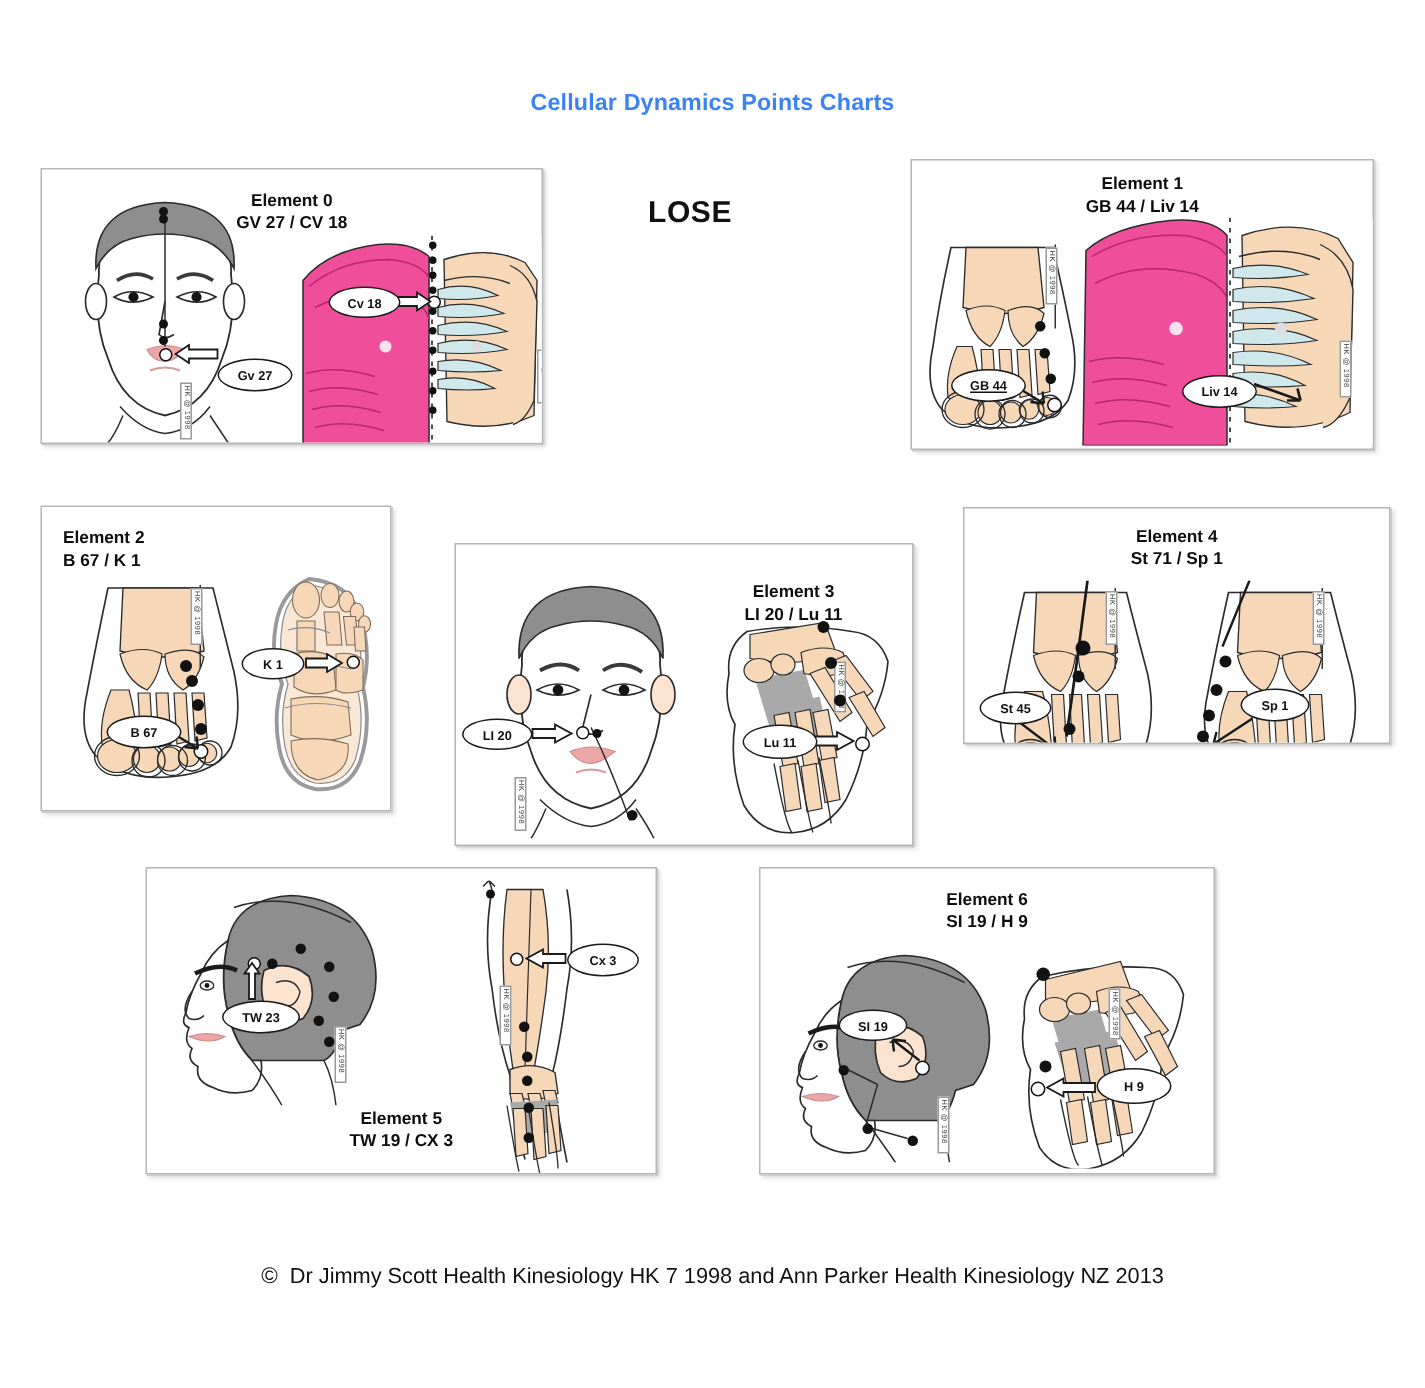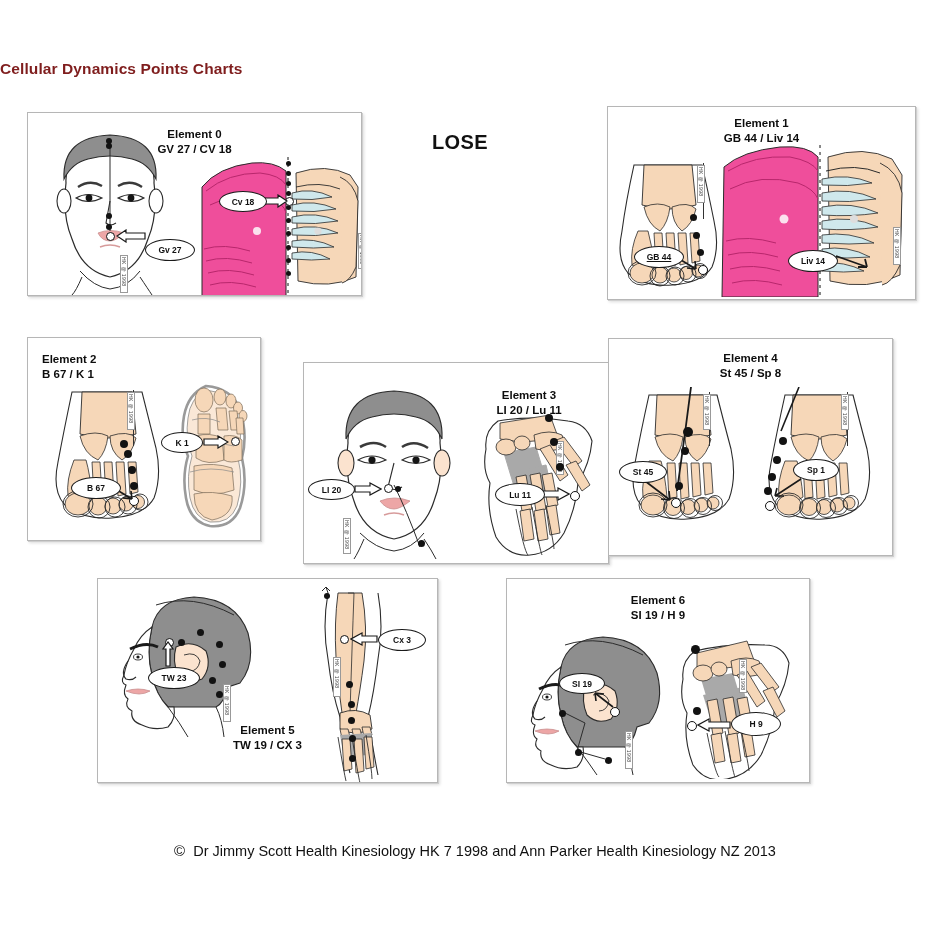--- a/index.html
+++ b/index.html
@@ -7,22 +7,22 @@
     width:950px;height:925px;
     background:#ffffff;
     font-family:"Liberation Sans", sans-serif;
     position:relative;
     overflow:hidden;
   }
   #page{position:absolute;left:0;top:0;width:950px;height:925px;}
 
   .page-title{
     position:absolute;left:0;top:60px;width:950px;
-    text-align:left;
-    font-size:15.5px;font-weight:bold;color:#7f1d1d;
+    text-align:center;
+    font-size:15.5px;font-weight:bold;color:#3b82f6;
     letter-spacing:.1px;
   }
   .lose-label{
     position:absolute;left:432px;top:131px;
     font-size:20px;font-weight:bold;color:#111;
     letter-spacing:.4px;
   }
   .footer{
     position:absolute;left:0;top:842px;width:950px;
     text-align:center;font-size:14.5px;color:#111;
@@ -361,22 +361,22 @@
     <div class="dot" style="left:246px;top:75px;width:8px;height:8px;"></div>
     <div class="dot" style="left:252px;top:100px;width:8px;height:8px;"></div>
     <div class="odot" style="left:266px;top:128px;width:8px;height:8px;"></div>
     <div class="callout" style="left:191px;top:120px;width:48px;height:21px;">Lu 11</div>
     <svg class="arrow" style="left:238px;top:124px;" width="28" height="14" viewBox="0 0 28 14">
       <path d="M1 4 H16 V1 L27 7 L16 13 V10 H1Z" fill="#fff" stroke="#1a1a1a" stroke-width="1.2"></path>
     </svg>
     <div class="vlabel" style="left:252px;top:78px;height:30px;">HK @ 1998</div>
   </div>
 
-  <div class="panel" style="left:608px;top:338px;width:285px;height:218px;">
-    <div class="panel-title t-center" style="top:12px;"><span>Element 4</span><br><span>St 45 / Sp 8</span></div>
+  <div class="panel" style="left:642px;top:338px;width:285px;height:158px;">
+    <div class="panel-title t-center" style="top:12px;"><span>Element 4</span><br><span>St 71 / Sp 1</span></div>
 
     <svg class="art" style="left:16px;top:52px;" width="120" height="138" viewBox="0 0 120 138">
       <path d="M24 4 Q16 40 10 72 Q4 100 16 114 Q34 130 62 128 Q94 126 104 108 Q112 86 106 58 Q98 28 92 4Z" fill="#fff" stroke="#2b2b2b" stroke-width="1.1"></path>
       <path d="M32 4 L82 4 L86 44 Q58 52 30 44Z" fill="#f6d7b8" stroke="#2b2b2b" stroke-width=".9"></path>
       <g fill="#f6d7b8" stroke="#2b2b2b" stroke-width=".8">
         <path d="M30 46 Q46 40 58 46 Q56 62 48 70 Q34 64 30 46Z"></path>
         <path d="M60 46 Q78 40 86 48 Q82 64 72 70 Q60 62 60 46Z"></path>
         <path d="M24 70 Q16 90 18 106 Q30 116 42 106 Q40 84 36 70Z"></path>
         <path d="M42 72 L50 72 L52 106 L44 108Z"></path>
         <path d="M54 72 L62 72 L64 106 L56 108Z"></path>
@@ -445,21 +445,21 @@
     <div class="dot" style="left:159px;top:134px;width:8px;height:8px;"></div>
     <div class="dot" style="left:155px;top:148px;width:8px;height:8px;"></div>
     <div class="odot" style="left:156px;top:162px;width:8px;height:8px;"></div>
     <div class="callout" style="left:184px;top:120px;width:44px;height:20px;">Sp 1</div>
     <svg class="arrow" style="left:160px;top:138px;" width="34" height="24" viewBox="0 0 34 24">
       <path d="M32 2 L6 19 M6 19 L15 19 M6 19 L8 11" fill="none" stroke="#1a1a1a" stroke-width="1.6"></path>
     </svg>
   </div>
 
   <div class="panel" style="left:97px;top:578px;width:341px;height:205px;">
-    <div class="panel-title t-center" style="top:144px;"><span>Element 5</span><br><span>TW 19 / CX 3</span></div>
+    <div class="panel-title t-center" style="top:160px;"><span>Element 5</span><br><span>TW 19 / CX 3</span></div>
 
     <svg class="art" style="left:12px;top:8px;" width="170" height="150" viewBox="0 0 170 150">
       <path d="M42 40 Q48 12 84 10 Q126 12 138 46 Q146 76 130 96 L118 100 Q114 116 106 120 L58 120 Q46 108 42 88 Q36 66 42 40Z" fill="#8e8e8e" stroke="#2b2b2b" stroke-width="1.1"></path>
       <path d="M42 40 Q30 48 24 62 Q16 76 14 88 Q10 96 16 98 Q12 108 18 112 Q14 120 22 124 Q20 134 32 138 Q44 144 58 140 Q66 132 64 120 L58 120 Q46 108 42 88 Q36 66 42 40Z" fill="#fff" stroke="#2b2b2b" stroke-width="1.1"></path>
       <path d="M20 62 Q36 54 48 60" fill="none" stroke="#1a1a1a" stroke-width="3"></path>
       <ellipse cx="28" cy="70" rx="4.5" ry="3" fill="#fff" stroke="#2b2b2b" stroke-width=".9"></ellipse>
       <circle cx="28" cy="70" r="1.6" fill="#141414"></circle>
       <path d="M18 74 Q10 86 16 92 Q22 94 26 90" fill="none" stroke="#2b2b2b" stroke-width="1.1"></path>
       <path d="M16 104 Q28 100 40 104 Q30 110 16 104Z" fill="#eda6a6" stroke="#c98e8e" stroke-width=".8"></path>
       <path d="M66 60 Q82 52 96 64 Q102 80 92 92 Q78 98 68 88 Q62 74 66 60Z" fill="#fbe3cf" stroke="#2b2b2b" stroke-width="1.1"></path>

